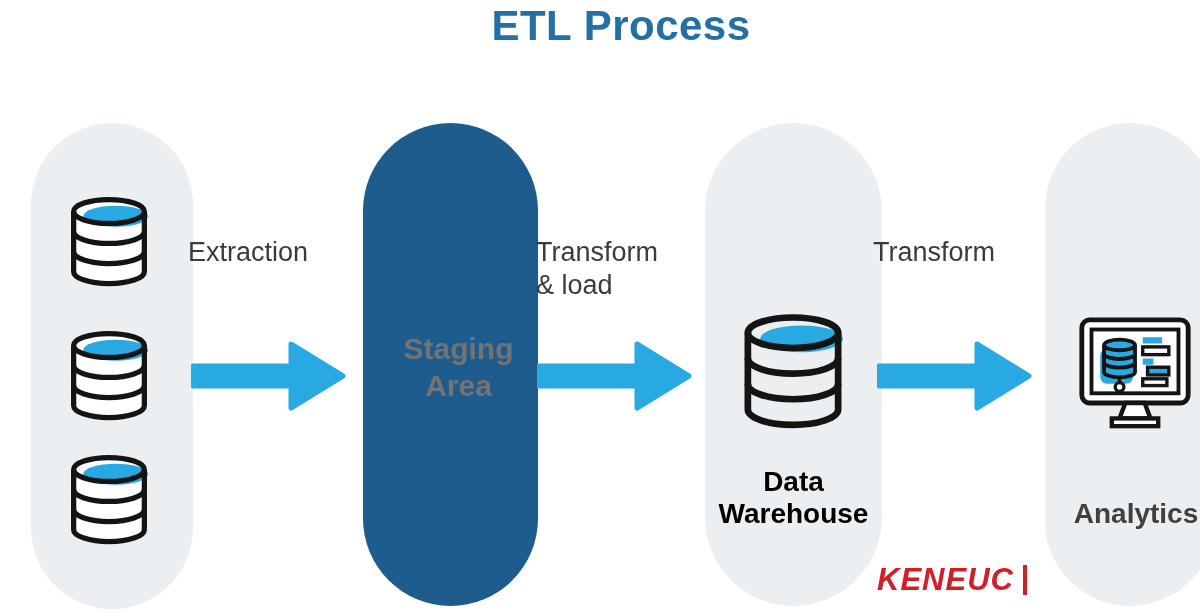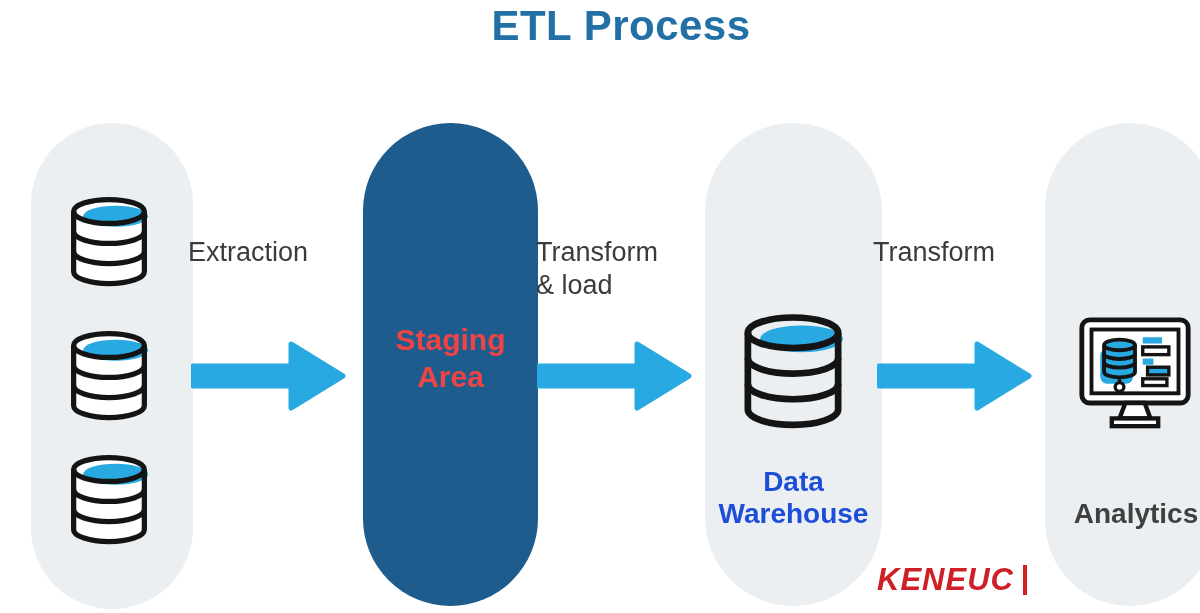--- a/index.html
+++ b/index.html
@@ -37,26 +37,26 @@
   .arrow{position:absolute;top:340px;width:156px;height:72px;}
   .arrow.a1{left:170px;}
   .arrow.a2{left:516px;}
   .arrow.a3{left:856px;}
 
   .stage-label{
     position:absolute;text-align:center;white-space:pre-line;
     font-weight:700;
   }
   .stage-label.staging{
-    left:342px;top:322px;width:175px;
-    color:#ef4444;font-size:30px;line-height:1.22;
+    left:342px;top:331px;width:175px;
+    color:#737373;font-size:30px;line-height:1.22;padding-left:8px;
   }
   .stage-label.warehouse{
     left:684px;top:466px;width:177px;
-    color:#1d4ed8;font-size:28px;line-height:1.15;
+    color:#000000;font-size:28px;line-height:1.15;
   }
   .stage-label.analytics{
     left:1024px;top:498px;width:182px;
     color:#404040;font-size:28px;
   }
 
   .icon{position:absolute;}
   .db1{left:45px;top:194px;}
   .db2{left:45px;top:328px;}
   .db3{left:45px;top:452px;}

